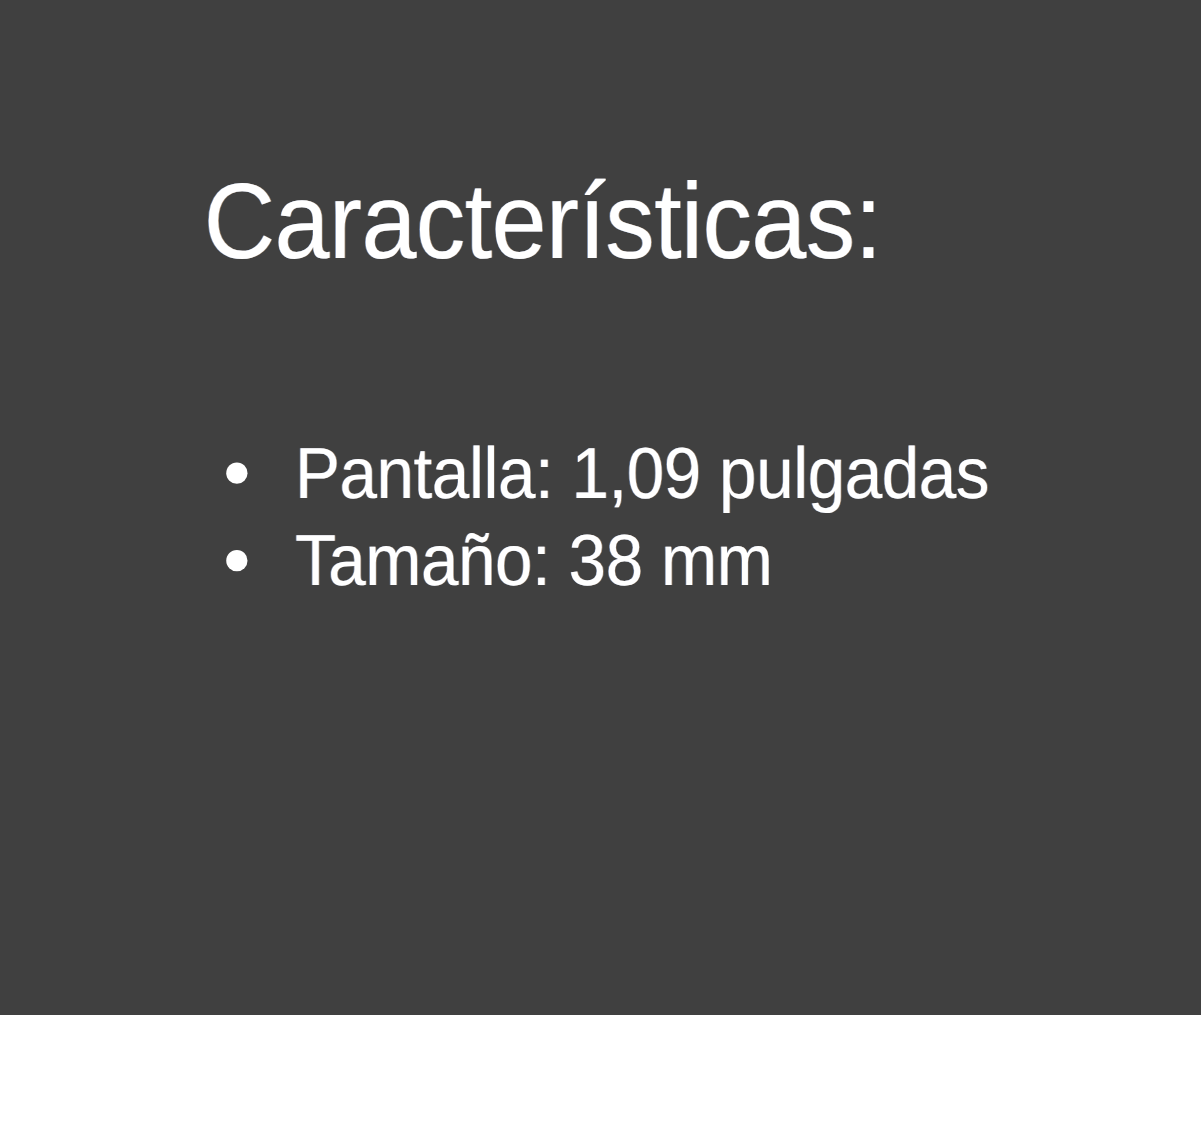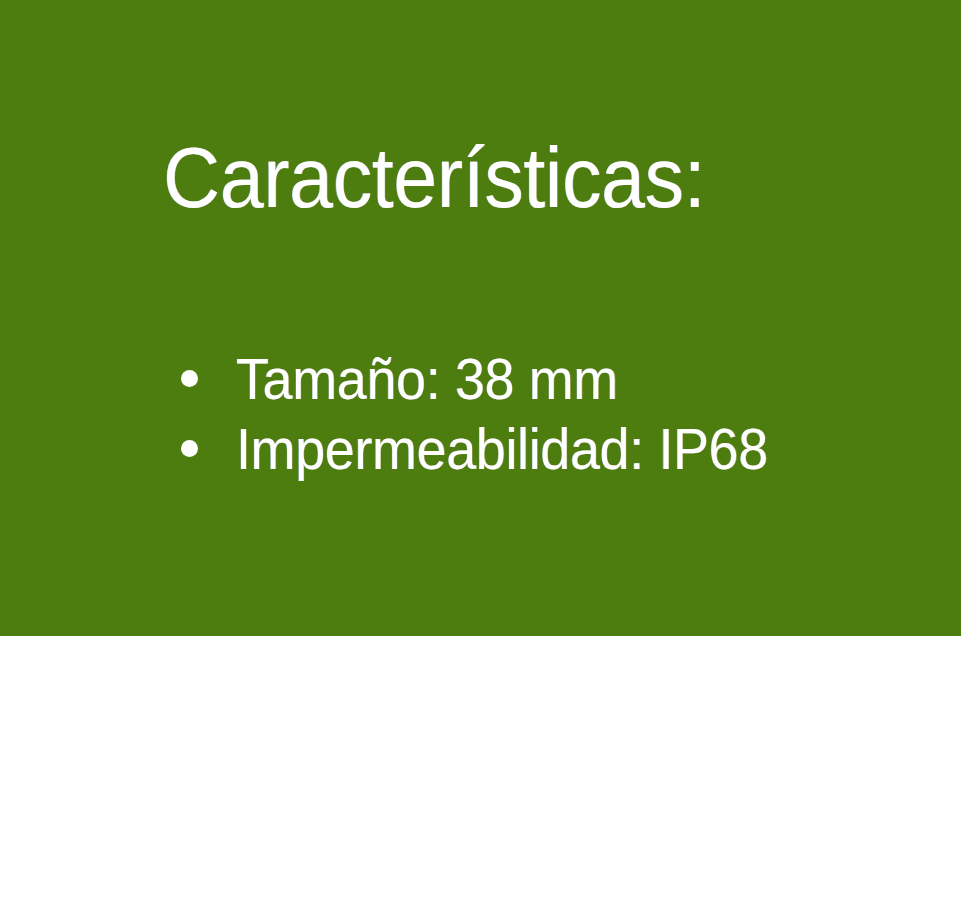--- a/index.html
+++ b/index.html
@@ -11,22 +11,22 @@
     width: 961px;
     height: 900px;
     overflow: hidden;
     font-family: "Liberation Sans", sans-serif;
     -webkit-font-smoothing: antialiased;
   }
 
   .slide {
     position: relative;
     width: 961px;
-    height: 636px;
-    background: #4d7c0f;
+    height: 812px;
+    background: #404040;
     box-sizing: border-box;
     text-align: right;
   }
 
   .content {
     position: absolute;
     left: 0;
     top: 0;
     width: 961px;
     height: 900px;
@@ -112,29 +112,29 @@
 </head>
 <body>
 
 <div class="slide">
   <div class="content">
 
     <div class="slide-title">Características:</div>
 
     <ul class="feature-list">
 
+      <li class="feature-item level-1">
+        <span class="bullet-marker"></span>
+        <span class="item-text">Pantalla: 1,09 pulgadas</span>
+      </li>
 
 
 
 
       <li class="feature-item level-1">
         <span class="bullet-marker"></span>
         <span class="item-text">Tamaño: 38 mm</span>
       </li>
 
-      <li class="feature-item level-1">
-        <span class="bullet-marker"></span>
-        <span class="item-text">Impermeabilidad: IP68</span>
-      </li>
 
     </ul>
   </div>
 </div>
 
 </body></html>

